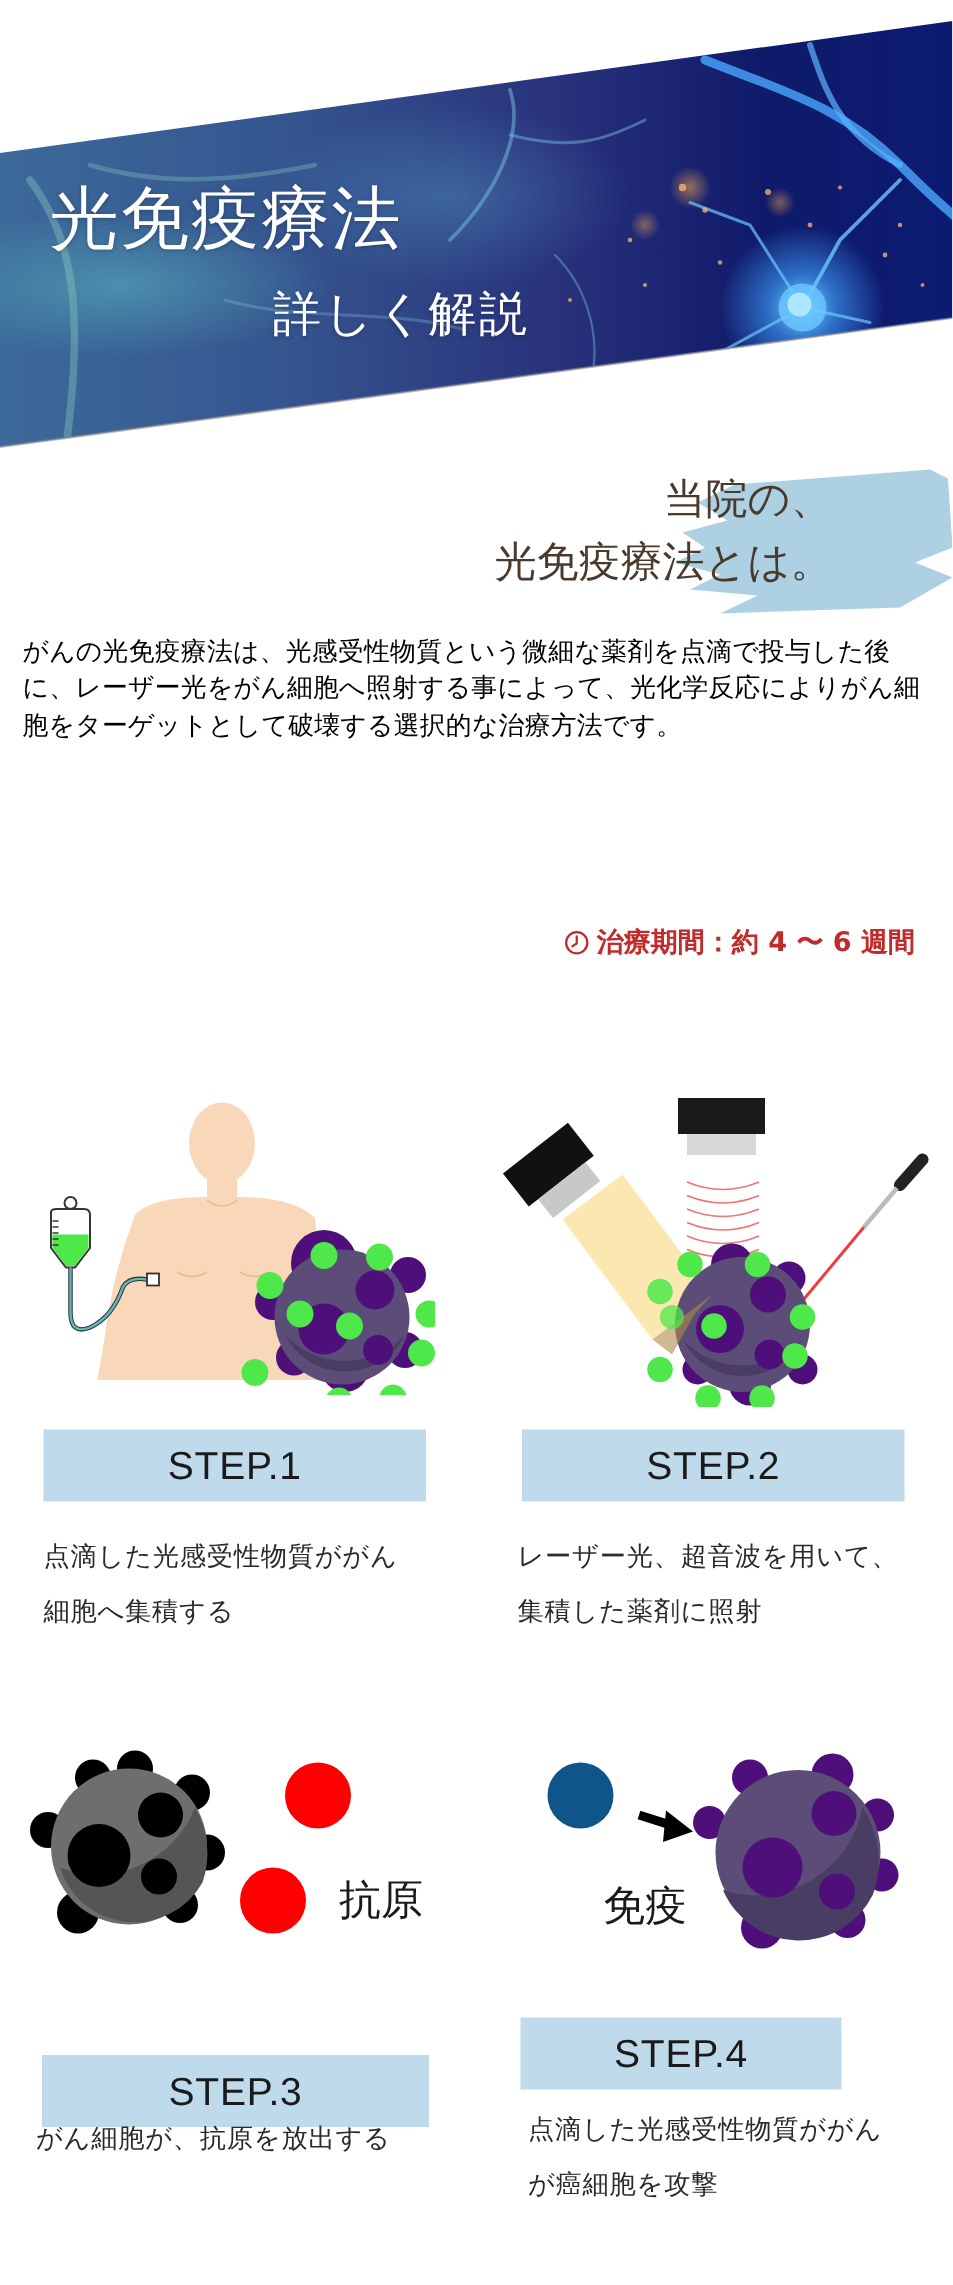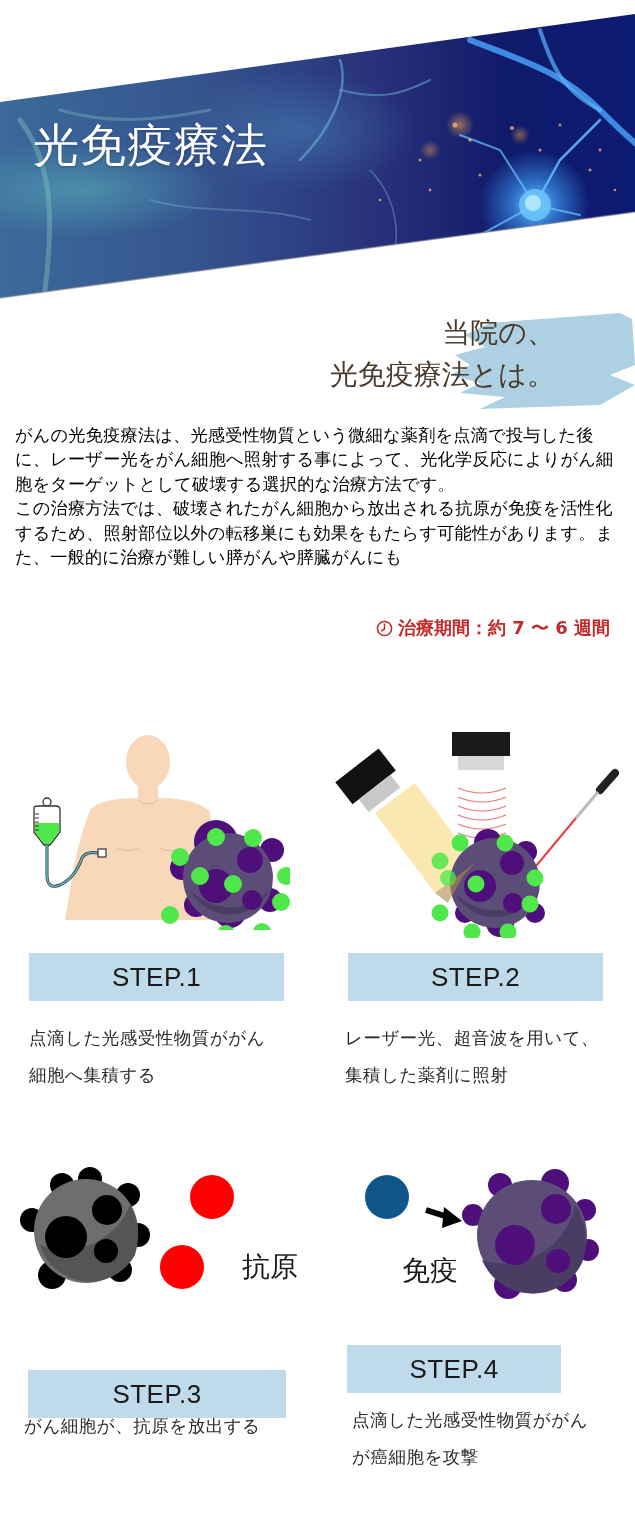--- a/index.html
+++ b/index.html
@@ -104,44 +104,44 @@
         <circle cx="600" cy="150" r="1.5"></circle>
         <circle cx="380" cy="200" r="1.3"></circle>
       <circle cx="480" cy="175" r="1.5"></circle>
         <circle cx="560" cy="125" r="1.4"></circle>
         <circle cx="615" cy="190" r="1.3"></circle>
     </g>
     <circle cx="535" cy="205" r="16" fill="#6cc8ff" opacity="0.8"></circle>
     <circle cx="533" cy="203" r="8" fill="#b8ecff" opacity="0.85"></circle>
   </svg>
   <div class="hero-title">光免疫療法</div>
+  <div class="hero-sub">詳しく解説</div>
 </div>
 <svg class="hero-edge" viewBox="0 0 635 300">
   <line x1="0" y1="298" x2="635" y2="212" stroke="#8a8a8a" stroke-width="1.5" opacity="0.6"></line>
 </svg>
 
 <svg class="brush" viewBox="0 0 185 105">
   <path d="M40 18 L 170 8 L 182 14 L 185 60 L 160 70 L 185 80 L 150 100 L 30 104 L 55 92 L 10 88 L 30 78 L 0 70 L 20 60 L 5 50 L 35 42 L 15 30 Z" fill="#a9cde0" opacity="0.95"></path>
 </svg>
 <div class="sec-heading">
   <div>当院の、</div>
   <div>光免疫療法とは。</div>
 </div>
 
 <div class="intro">
   <p>がんの光免疫療法は、光感受性物質という微細な薬剤を点滴で投与した後に、レーザー光をがん細胞へ照射する事によって、光化学反応によりがん細胞をターゲットとして破壊する選択的な治療方法です。</p>
-  <p>この治療方法では、破壊されたがん細胞から放出される抗原が免疫を活性化するため、照射部位以外の転移巣にも効果をもたらす可能性があります。また、一般的に治療が難しい膵がんや膵臓がんにも</p>
 </div>
 
 <div class="period">
   <svg class="clock" viewBox="0 0 18 18">
     <circle cx="9" cy="9" r="7.5" fill="none" stroke="#c22b2b" stroke-width="1.6"></circle>
     <path d="M9 4.5 V 9.5 L 6 11.5" fill="none" stroke="#c22b2b" stroke-width="1.6" stroke-linecap="round"></path>
   </svg>
-  <span>治療期間：約 7 〜 6 週間</span>
+  <span>治療期間：約 4 〜 6 週間</span>
 </div>
 
 <svg class="illus" style="left:20px;top:730px;" width="270" height="200" viewBox="0 0 270 200">
 
   <g fill="#f8d8b8">
     <ellipse cx="128" cy="32" rx="22" ry="27"></ellipse>
     <rect x="118" y="52" width="20" height="20"></rect>
     <path d="M70 80 Q 80 68 118 68 L 140 68 Q 176 68 190 82 L 200 190 L 58 190 Z"></path>
     <path d="M70 80 Q 55 120 50 160 L 45 190 L 70 190 L 78 150 Z"></path>
   </g>
@@ -285,21 +285,21 @@
       <circle cx="46" cy="72" r="21"></circle>
         <circle cx="87" cy="45" r="15"></circle>
         <circle cx="86" cy="86" r="12"></circle>
     </g>
   </g>
 </svg>
 <svg class="illus" style="left:155px;top:1170px;" width="90" height="125" viewBox="0 0 90 125">
   <circle cx="57" cy="27" r="22" fill="#ff0000"></circle>
   <circle cx="27" cy="97" r="22" fill="#ff0000"></circle>
 </svg>
-<div class="tag" style="left:242px;top:1248px;">抗原</div>
+<div class="tag" style="left:226px;top:1248px;">抗原</div>
 
 <svg class="illus" style="left:360px;top:1165px;" width="250" height="140" viewBox="0 0 250 140">
   <circle cx="27" cy="32" r="22" fill="#10558a"></circle>
   <g>
     <line x1="66" y1="45" x2="88" y2="52" stroke="#000" stroke-width="6"></line>
     <polygon points="84,42 102,56 82,63" fill="#000"></polygon>
   </g>
   <g>
     <g fill="#4f0f7a">
       <circle cx="140" cy="20" r="12"></circle>

